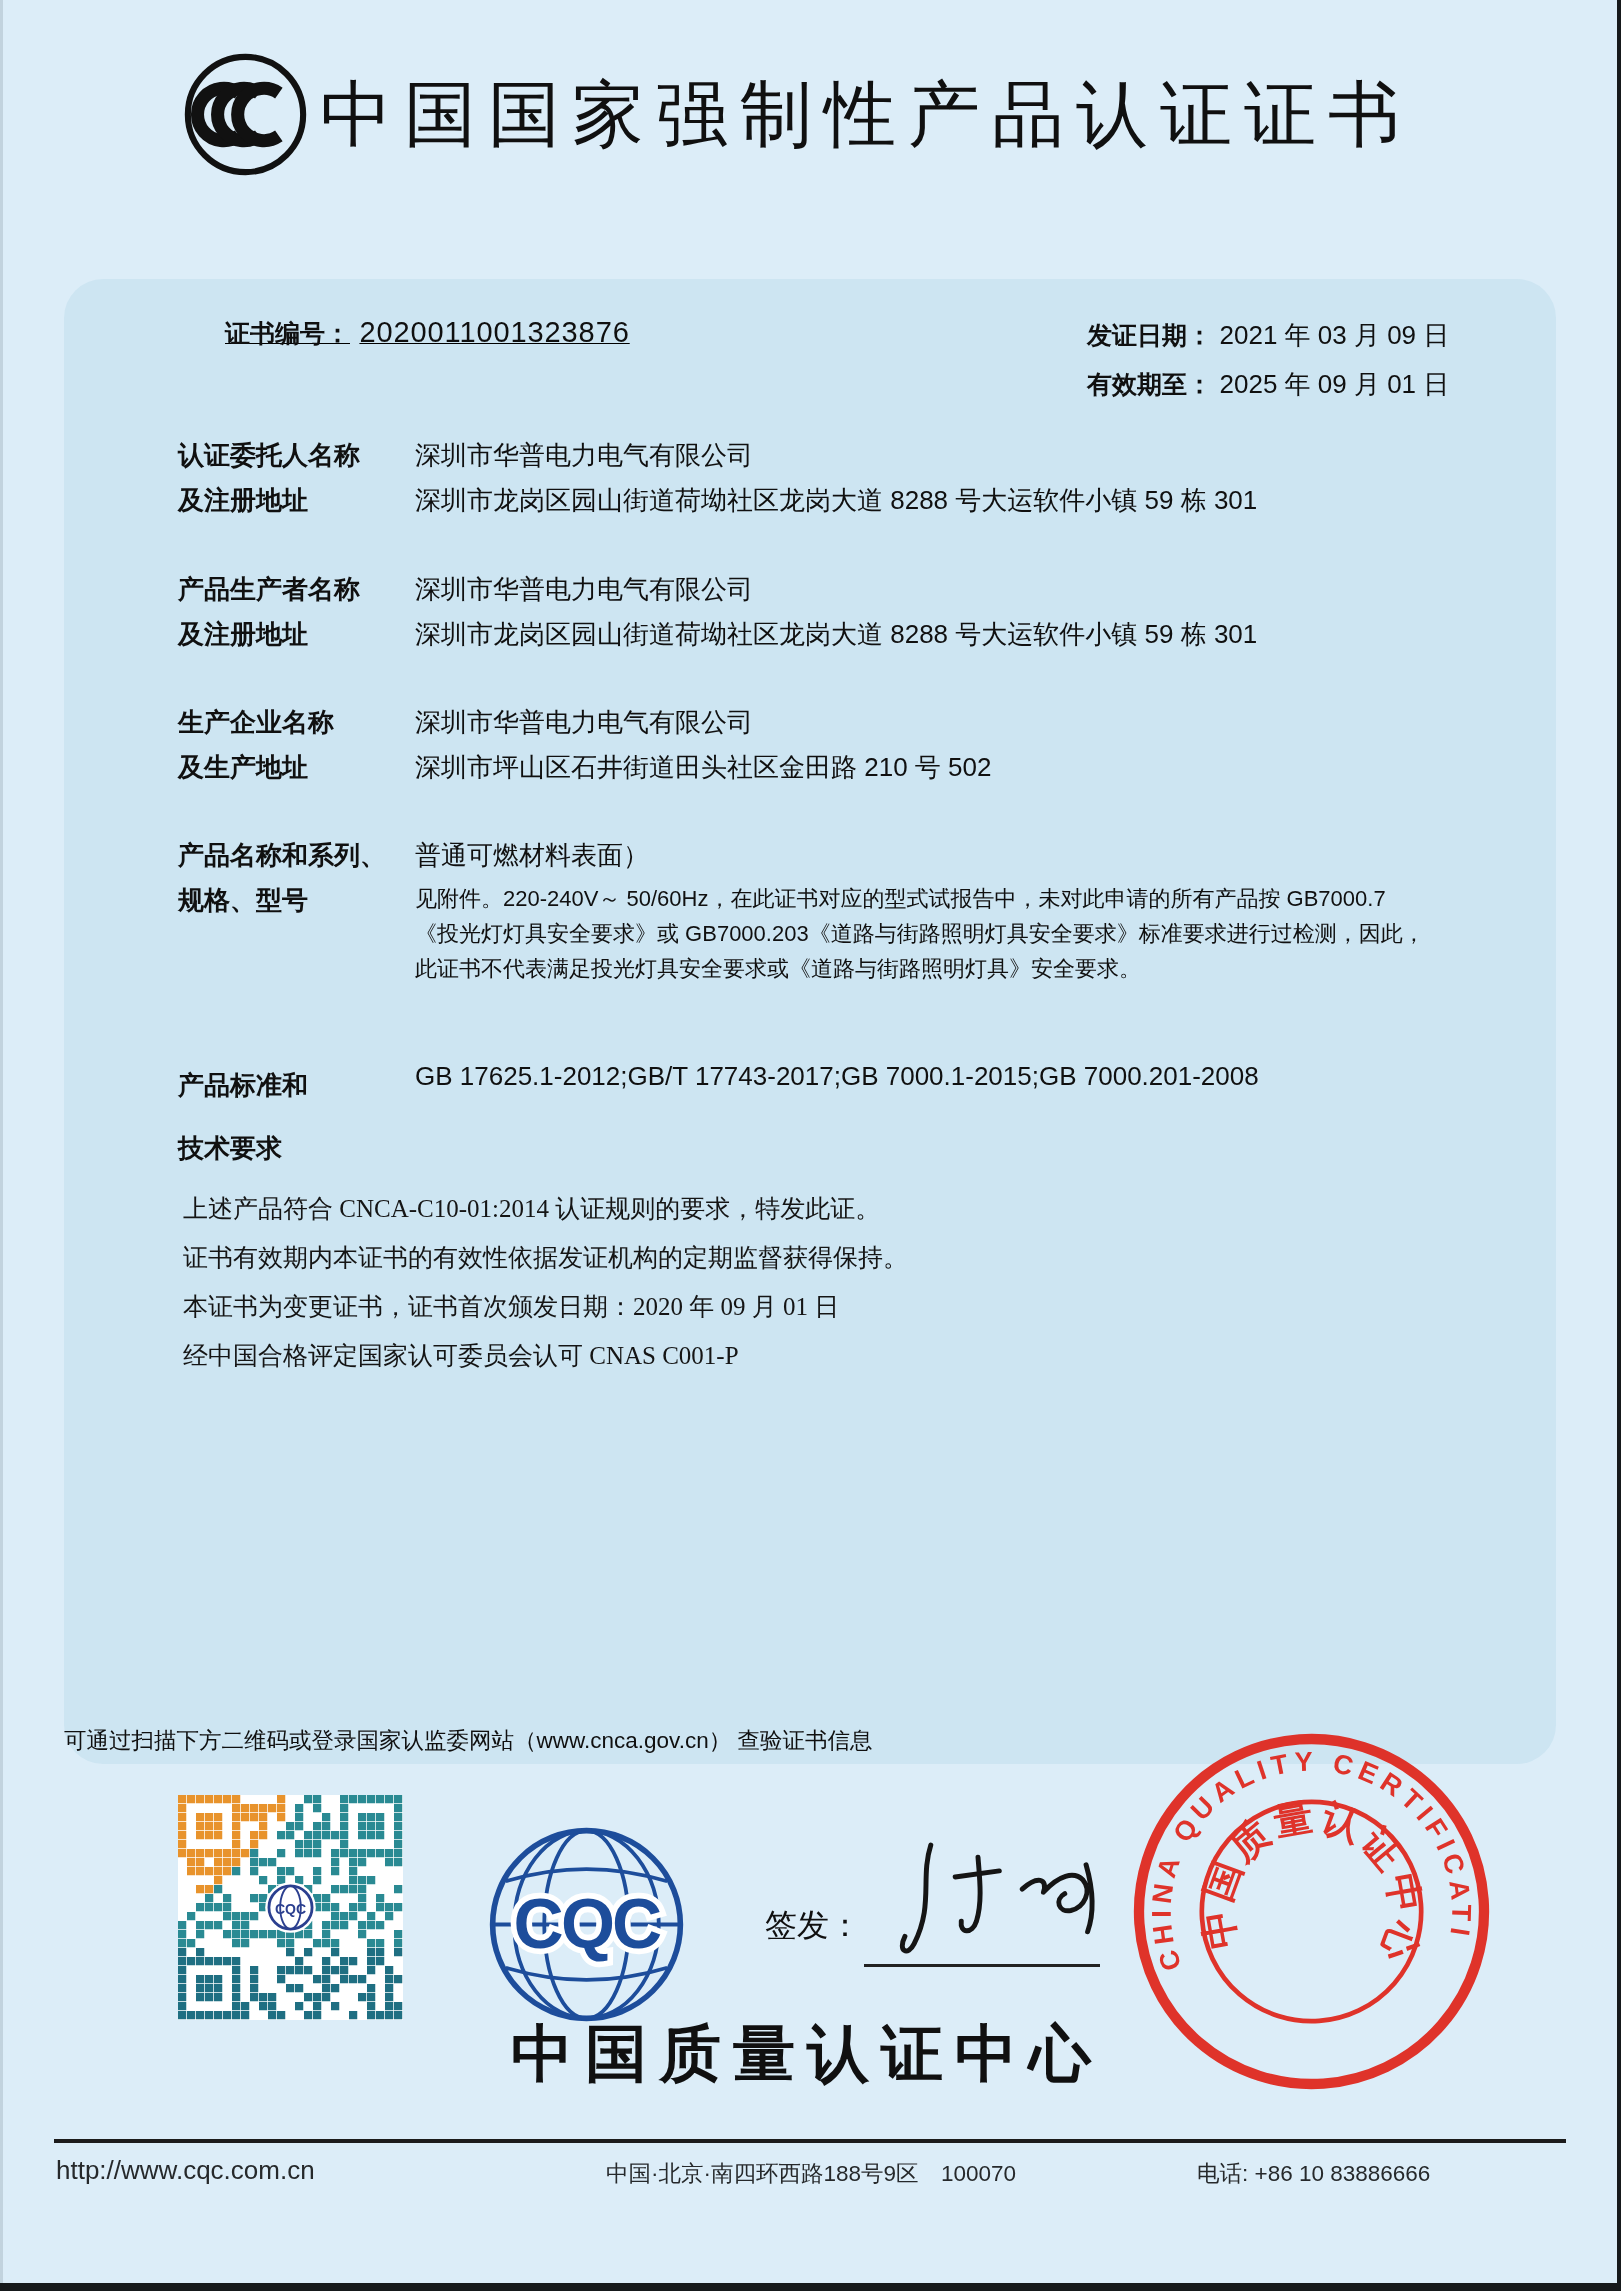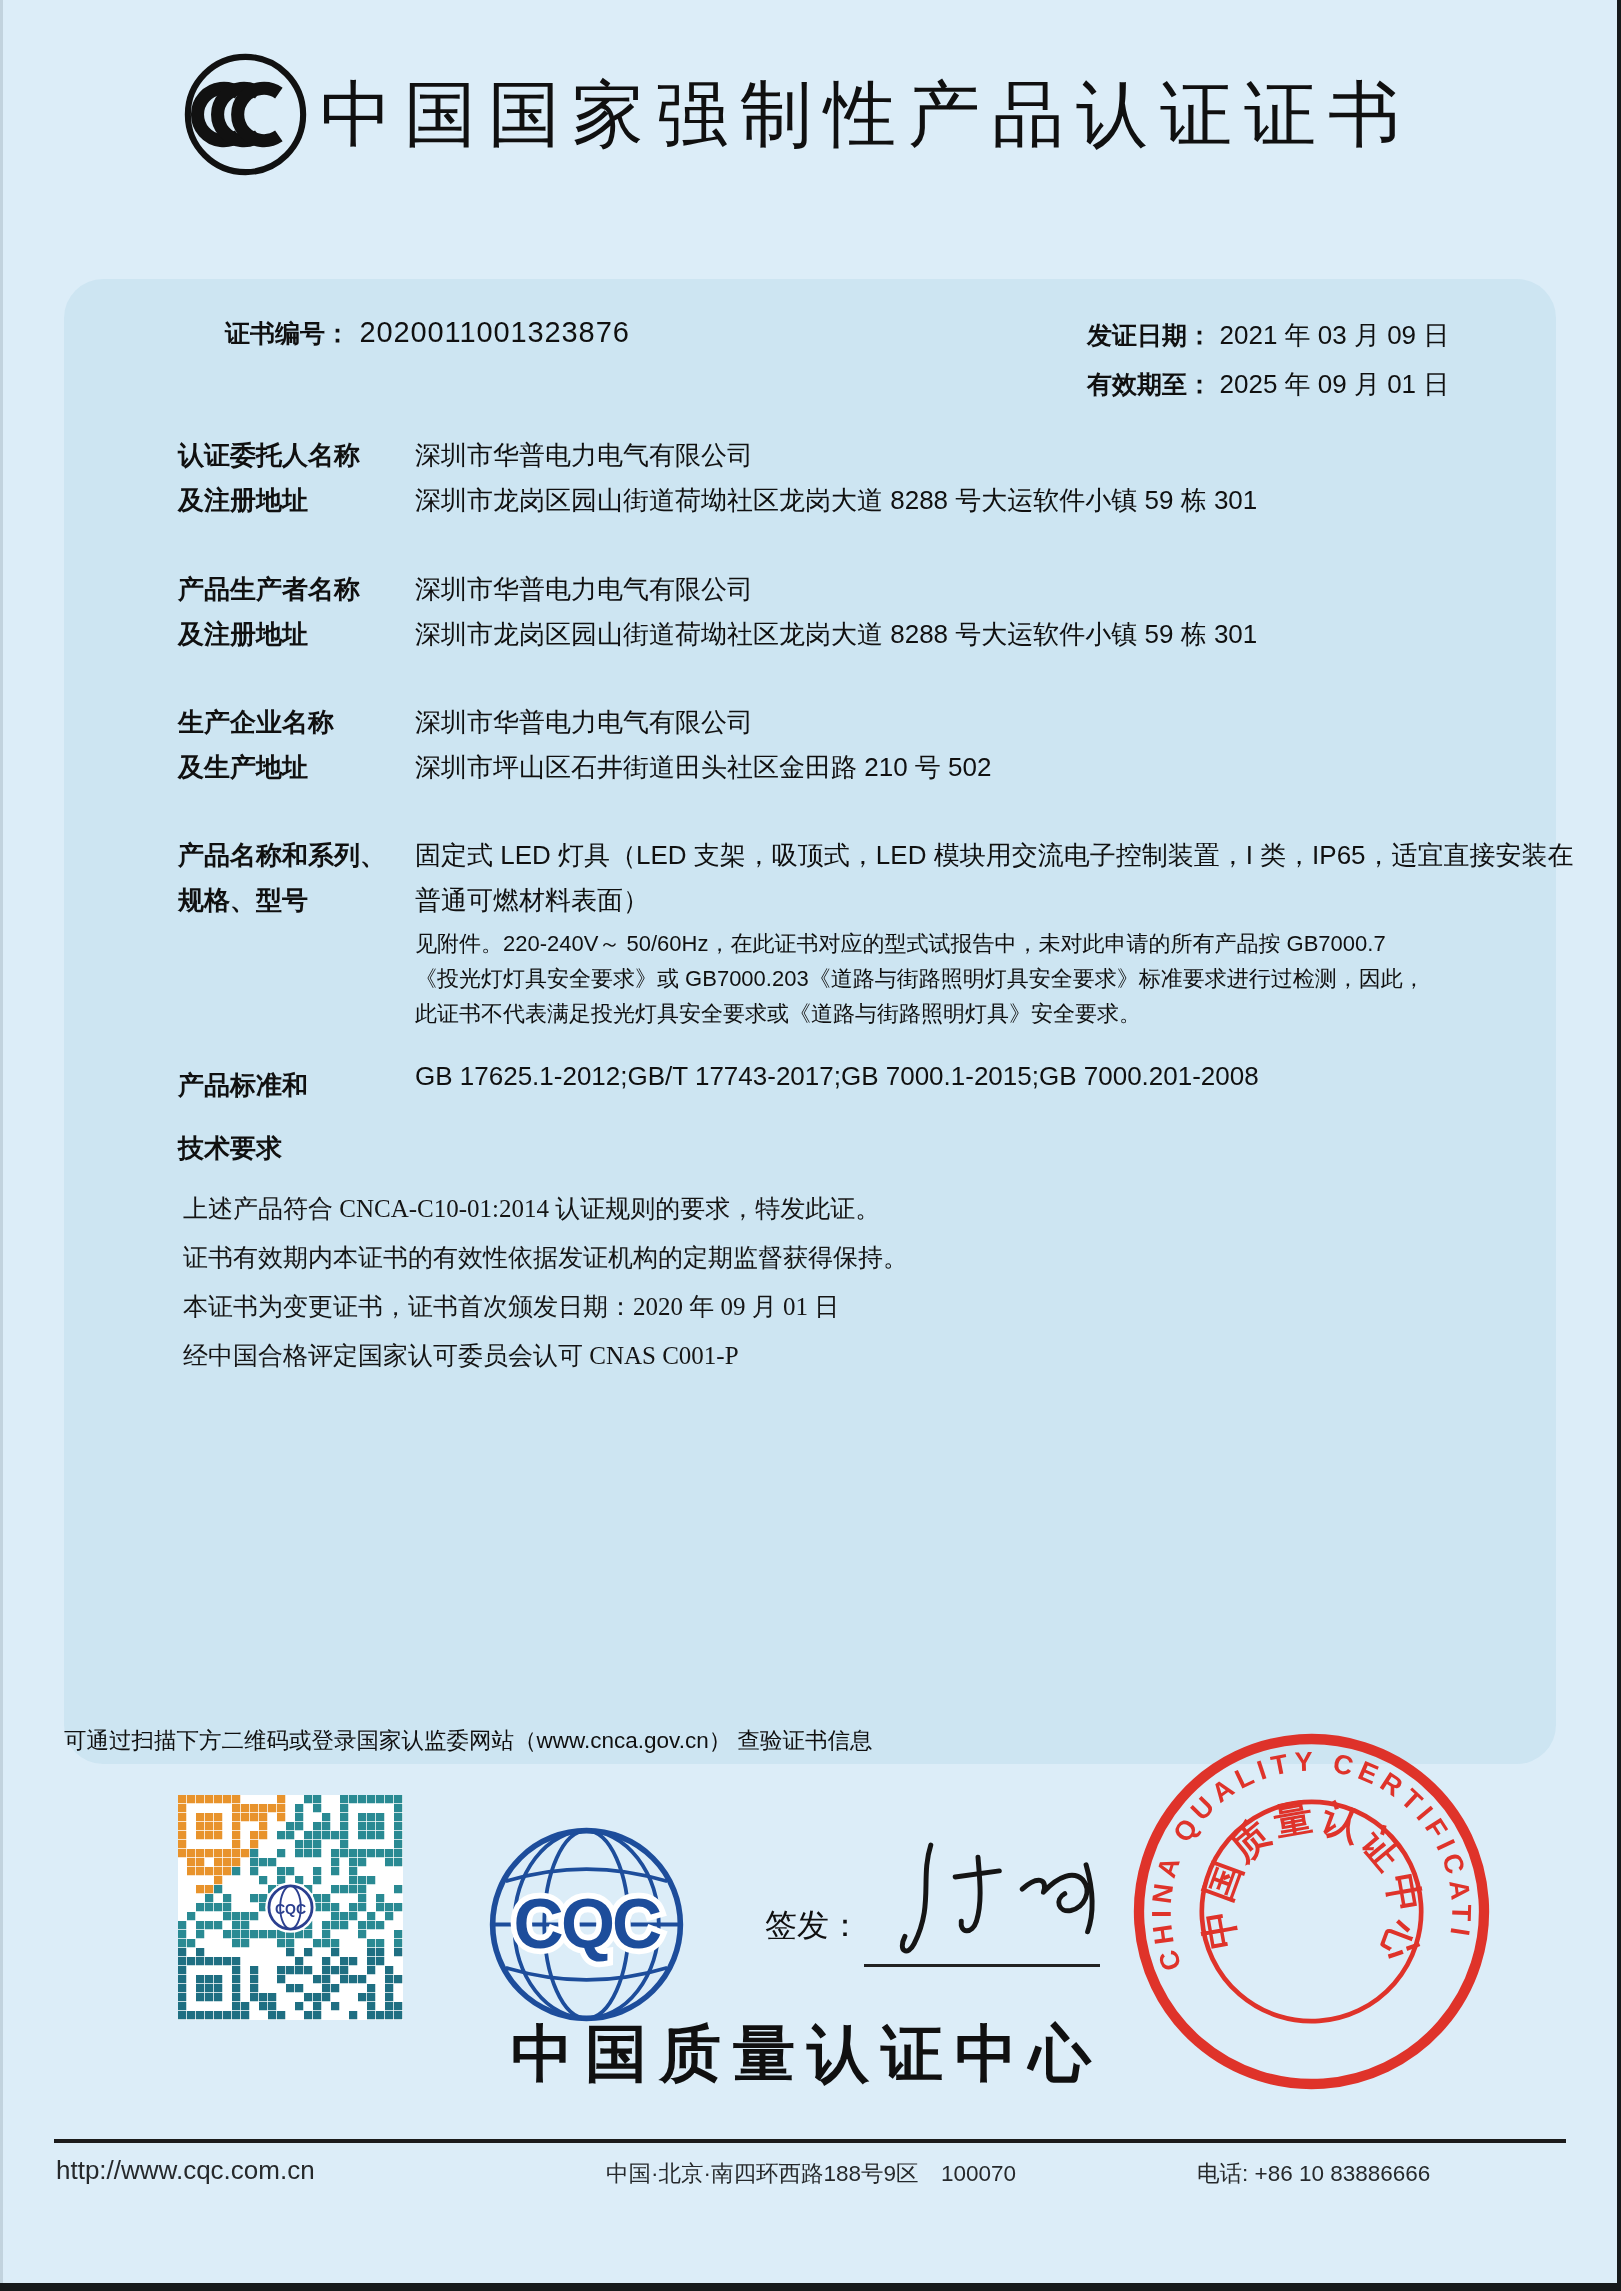--- a/index.html
+++ b/index.html
@@ -8,21 +8,21 @@
   .serif{font-family:"Liberation Serif","DejaVu Serif",serif;}
 
   
   .ccc-logo{position:absolute;left:180px;top:49px;width:131px;height:131px;}
   .title{position:absolute;left:320px;top:67px;margin:0;font-size:72px;font-weight:400;
          letter-spacing:12px;color:#101010;white-space:nowrap;}
 
   
   .panel{position:absolute;left:64px;top:279px;width:1492px;height:1485px;
          background:#cde5f2;border-radius:39px;}
-  .cert-no{position:absolute;left:161px;top:37px;white-space:nowrap;}
+  .cert-no{position:absolute;left:161px;top:37px;white-space:nowrap;text-decoration:underline;}
   .cert-no .lbl{font-size:25px;font-weight:bold;color:#101010;}
   .cert-no .num{font-size:29px;color:#101010;letter-spacing:0.9px;margin-left:9.4px;}
   .dates{position:absolute;left:1023px;top:32px;white-space:nowrap;}
   .date-line{height:49px;line-height:49px;}
   .date-line .lbl{font-size:25px;font-weight:bold;color:#101010;}
   .date-line .val{font-size:26px;color:#101010;margin-left:7.5px;}
 
   .frow{position:absolute;left:0;width:100%;}
   .flabel{position:absolute;left:114px;top:0;font-size:26px;font-weight:bold;color:#101010;
           line-height:45px;white-space:nowrap;}
@@ -120,21 +120,20 @@
         <div>深圳市坪山区石井街道田头社区金田路 210 号 502</div>
       </div>
     </div>
 
     <div class="frow" style="top:554px">
       <div class="flabel">
         <div>产品名称和系列、</div>
         <div>规格、型号</div>
       </div>
       <div class="fvalue">
-        <div>固定式 LED 灯具（LED 支架，吸顶式，LED 模块用交流电子控制装置，I 类，IP65，适宜直接安装在</div>
         <div>普通可燃材料表面）</div>
         <div class="fnotes">
           <div>见附件。220-240V～ 50/60Hz，在此证书对应的型式试报告中，未对此申请的所有产品按 GB7000.7</div>
           <div>《投光灯灯具安全要求》或 GB7000.203《道路与街路照明灯具安全要求》标准要求进行过检测，因此，</div>
           <div>此证书不代表满足投光灯具安全要求或《道路与街路照明灯具》安全要求。</div>
         </div>
       </div>
     </div>
 
     <div class="frow gap-wide" style="top:775px">

